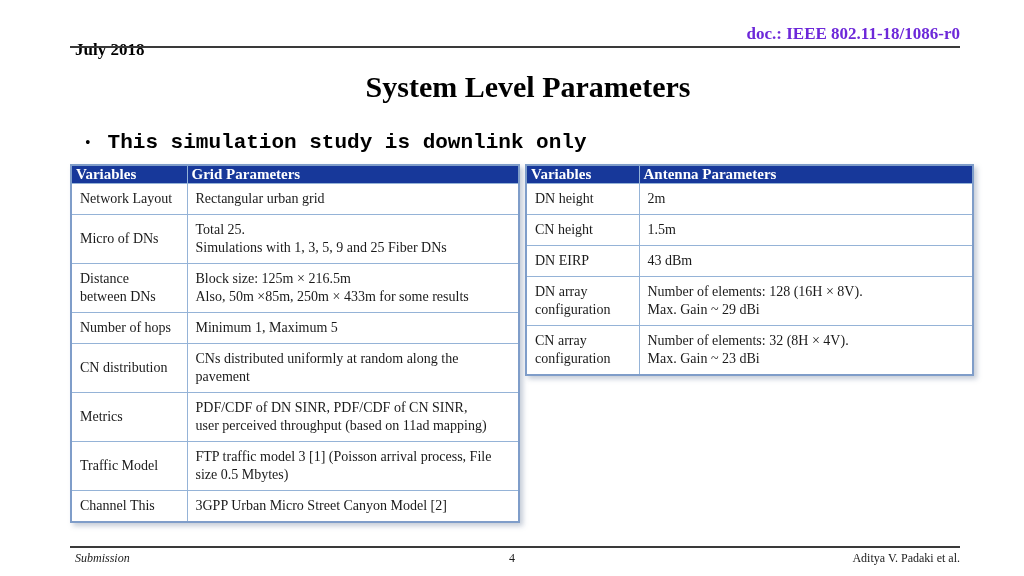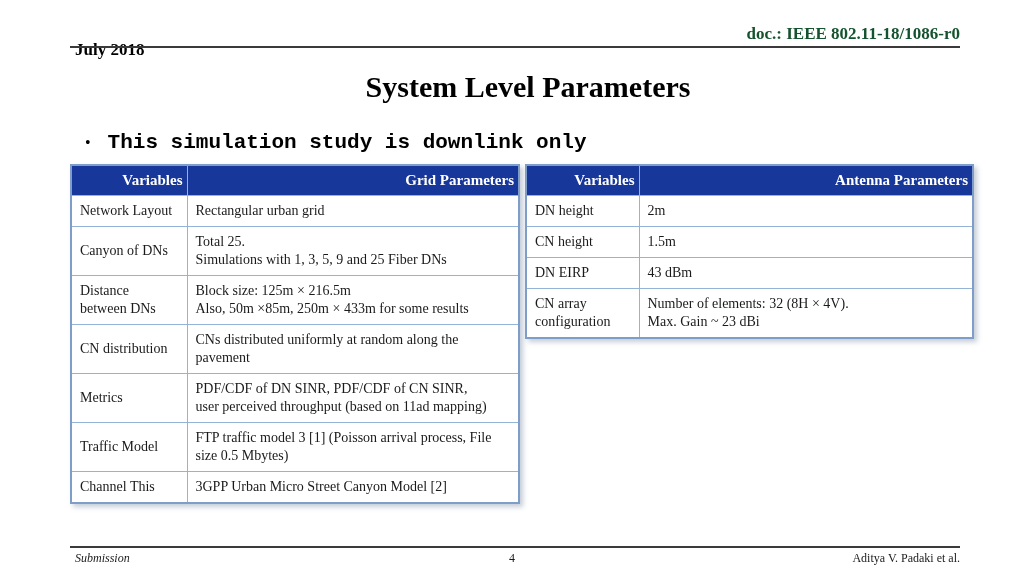--- a/index.html
+++ b/index.html
@@ -15,39 +15,39 @@
   .slide{
     position:relative;
     width:1024px;height:576px;
     margin:0 auto;
     background:#FFFFFF;
     font-family:"Liberation Serif","DejaVu Serif",serif;
     color:var(--text);
     overflow:hidden;
   }
   .hdr-date{position:absolute;left:75px;top:24px;font-size:17px;font-weight:bold;color:#000;margin-top:16px;}
-  .hdr-doc{position:absolute;right:64px;top:24px;font-size:17px;font-weight:bold;color:#14532d;}
+  .hdr-doc{position:absolute;right:64px;top:24px;font-size:17px;font-weight:bold;color:#6d28d9;}
   .hdr-rule{position:absolute;left:70px;top:46px;width:890px;height:2px;background:var(--rule);}
   .title{position:absolute;left:16px;top:70px;width:100%;text-align:center;font-size:30px;font-weight:bold;color:#000;}
   .bullet-row{position:absolute;left:85px;top:130px;display:flex;align-items:baseline;}
   .bullet-dot{font-size:16px;line-height:26px;margin-right:17px;color:#000;}
   .bullet-text{font-size:21px;font-weight:bold;color:#000;font-family:Liberation Mono, monospace;}
   table.tbl{
     position:absolute;top:164px;
     border-collapse:collapse;table-layout:fixed;
     border:2px solid var(--table-outer);
     box-shadow:3px 3px 5px rgba(90,110,140,0.35);
     background:#fff;
   }
   .grid-tbl{left:70px;width:448px;}
   .ant-tbl{left:525px;width:447px;}
   .tbl th{
     background:var(--header-bg);color:var(--header-text);
-    font-size:15px;font-weight:bold;text-align:right;
-    padding:6px 4px;border:1px solid var(--table-border);
+    font-size:15px;font-weight:bold;text-align:left;
+    padding:0 4px;border:1px solid var(--table-border);
   }
   .tbl td{
     border:1px solid var(--table-border);
     font-size:14px;line-height:18px;
     padding:6px 8px;vertical-align:middle;
     white-space:pre-line;color:var(--text);
   }
   .grid-tbl col.c1{width:116px;} .grid-tbl col.c2{width:332px;}
   .ant-tbl col.c1{width:113px;}  .ant-tbl col.c2{width:334px;}
   .ftr-rule{position:absolute;left:70px;top:546px;width:890px;height:2px;background:var(--rule);}
@@ -81,29 +81,33 @@
         <th>Variables</th>
         <th>Grid Parameters</th>
       </tr>
     </thead>
     <tbody>
       <tr>
         <td>Network Layout</td>
         <td>Rectangular urban grid</td>
       </tr>
       <tr>
-        <td>Canyon of DNs</td>
+        <td>Micro of DNs</td>
         <td>Total 25.
 Simulations with 1, 3, 5, 9 and 25 Fiber DNs</td>
       </tr>
       <tr>
         <td>Distance
 between DNs</td>
         <td>Block size: 125m × 216.5m
 Also, 50m ×85m, 250m × 433m for some results</td>
+      </tr>
+      <tr>
+        <td>Number of hops</td>
+        <td>Minimum 1, Maximum 5</td>
       </tr>
       <tr>
         <td>CN distribution</td>
         <td>CNs distributed uniformly at random along the
 pavement</td>
       </tr>
       <tr>
         <td>Metrics</td>
         <td>PDF/CDF of DN SINR, PDF/CDF of CN SINR,
 user perceived throughput (based on 11ad mapping)</td>
@@ -138,20 +142,26 @@
       </tr>
       <tr>
         <td>CN height</td>
         <td>1.5m</td>
       </tr>
       <tr>
         <td>DN EIRP</td>
         <td>43 dBm</td>
       </tr>
       <tr>
+        <td>DN array
+configuration</td>
+        <td>Number of elements: 128 (16H × 8V).
+Max. Gain ~ 29 dBi</td>
+      </tr>
+      <tr>
         <td>CN array
 configuration</td>
         <td>Number of elements: 32 (8H × 4V).
 Max. Gain ~ 23 dBi</td>
       </tr>
     </tbody>
   </table>
 
   <div class="ftr-rule"></div>
   <div class="ftr-center">4</div>

